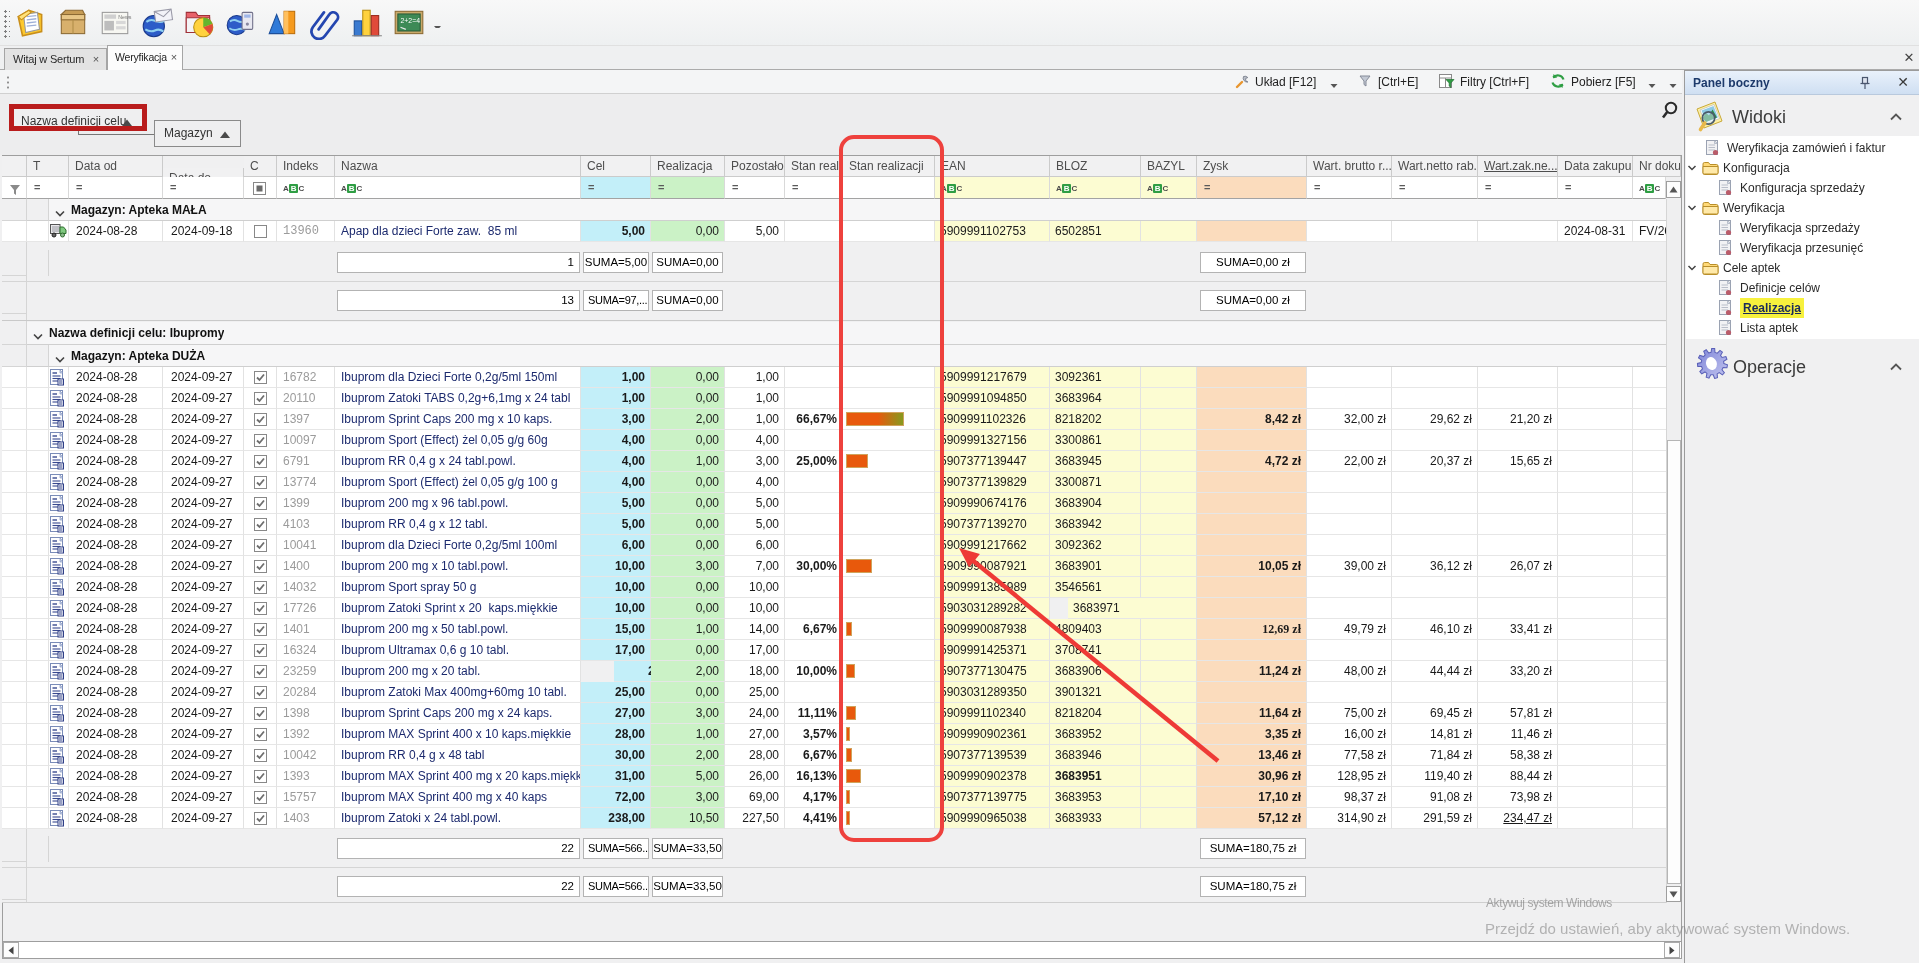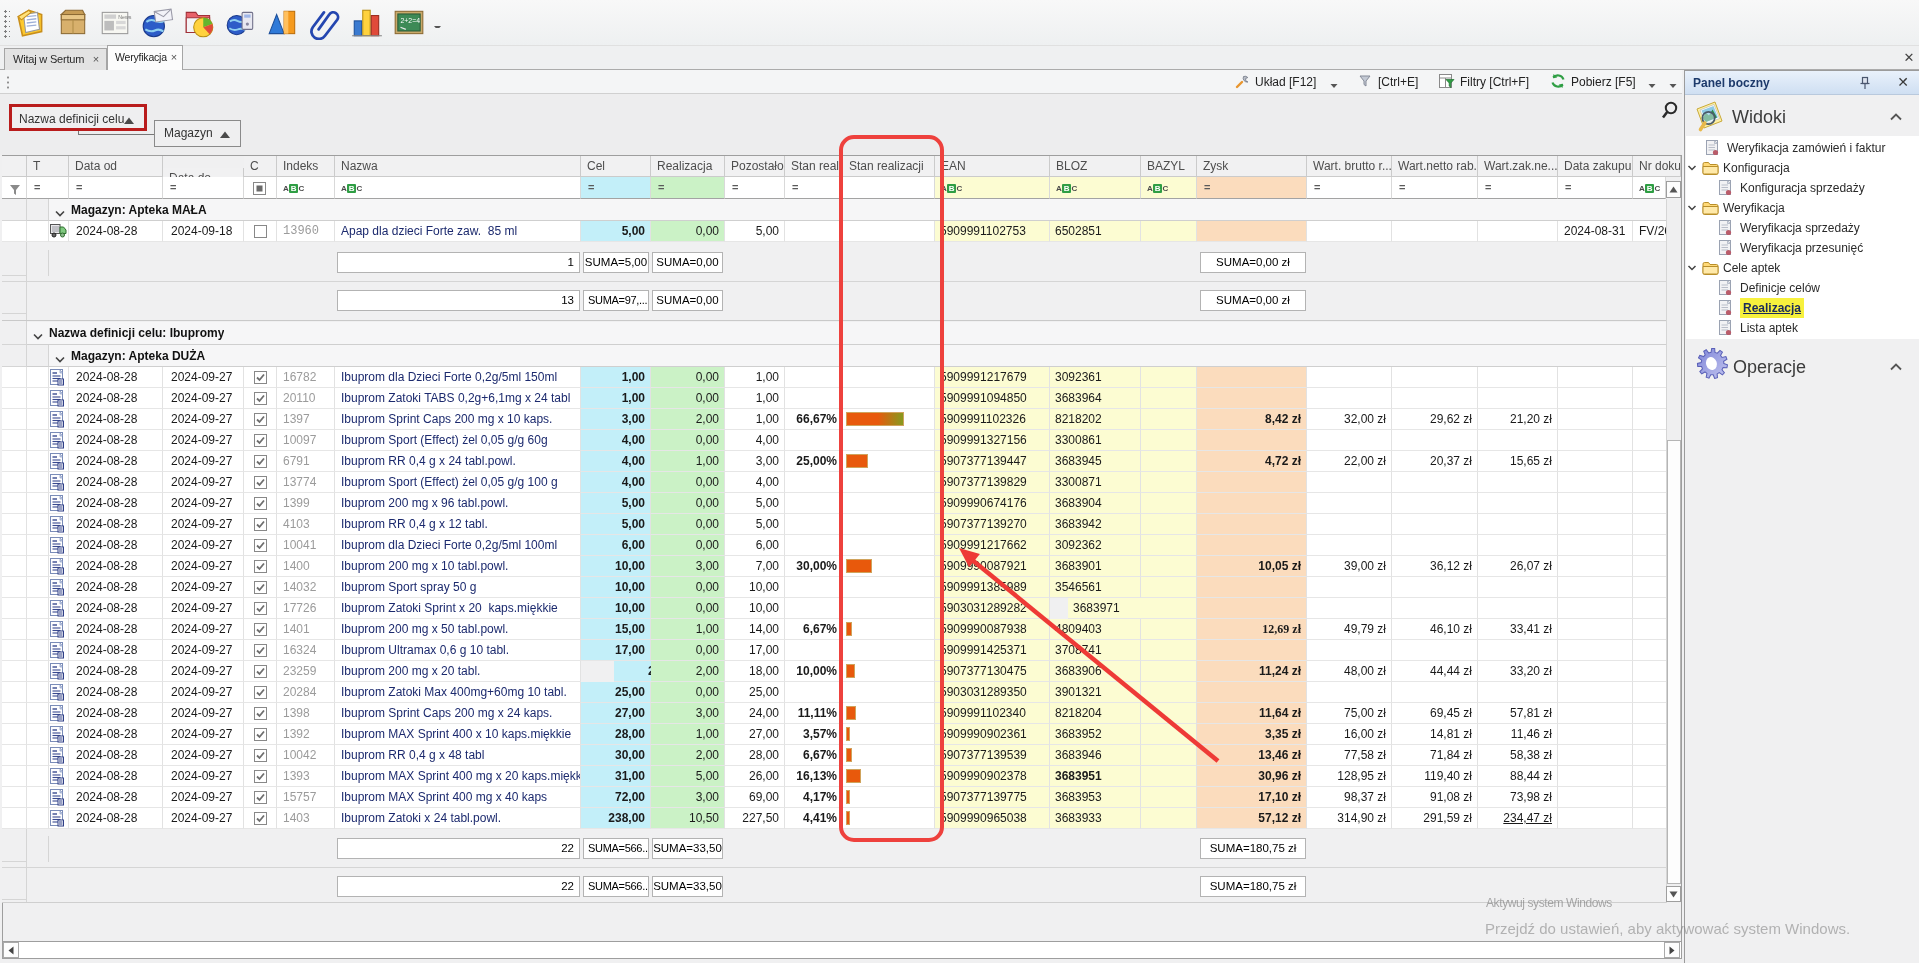--- a/index.html
+++ b/index.html
@@ -118,21 +118,21 @@
       <path d="M12.5 15 L13 10.8 L8.8 11.4 Z" fill="#2f9e44"></path>
     </svg></div>
 <div class="cl" style="left:1571px;top:74px;height:17px;line-height:17px;color:#222">Pobierz [F5]</div>
 <div class="cl" style="left:1648px;top:78px"><svg width="8" height="6" viewBox="0 0 8 6">
       <path d="M0.5 1 L4 5 L7.5 1 Z" fill="#555"></path>
     </svg></div>
 <div class="cl" style="left:1669px;top:78px"><svg width="8" height="6" viewBox="0 0 8 6">
       <path d="M0.5 1 L4 5 L7.5 1 Z" fill="#555"></path>
     </svg></div>
 <div class="cl" style="left:0;top:94px;width:1682px;height:61px;background:#ededee"></div>
-<div class="cl" style="left:9px;top:104px;width:138px;height:27px;background:#efeff0;border:3px solid #b91c1c;line-height:25px;padding-left:7px;color:#333">Nazwa definicji celu<span style="position:absolute;right:9px;top:10px;line-height:0"><svg width="12" height="8" viewBox="0 0 12 8">
+<div class="cl" style="left:9px;top:104px;width:138px;height:27px;background:#efeff0;border:5px solid #b91c1c;line-height:25px;padding-left:7px;color:#333">Nazwa definicji celu<span style="position:absolute;right:9px;top:10px;line-height:0"><svg width="12" height="8" viewBox="0 0 12 8">
         <path d="M6 0.5 L11 7 H1 Z" fill="#4a4a4a"></path>
       </svg></span></div>
 <div class="cl" style="left:154px;top:120px;width:87px;height:27px;background:#efeff0;border:1px solid #8a8a8a;line-height:25px;padding-left:9px;color:#333">Magazyn<span style="position:absolute;right:9px;top:10px;line-height:0"><svg width="12" height="8" viewBox="0 0 12 8">
         <path d="M6 0.5 L11 7 H1 Z" fill="#4a4a4a"></path>
       </svg></span></div>
 <div class="cl" style="left:78px;top:131px;width:1px;height:3px;background:#777"></div>
 <div class="cl" style="left:78px;top:134px;width:76px;height:1px;background:#777"></div>
 <div class="cl" style="left:1658px;top:96px;width:22px;height:26px"><svg width="22" height="26" viewBox="0 0 22 26">
       <circle cx="13" cy="12" r="5.2" stroke="#2a2a2a" stroke-width="2" fill="none"></circle>
       <line x1="9.2" y1="16" x2="5" y2="21.5" stroke="#2a2a2a" stroke-width="2.6"></line>
@@ -151,21 +151,21 @@
 <div class="cl hd" style="left:651px;top:156px;width:74px;height:21px;">Realizacja</div>
 <div class="cl hd" style="left:725px;top:156px;width:60px;height:21px;">Pozostało</div>
 <div class="cl hd" style="left:785px;top:156px;width:58px;height:21px;">Stan real..</div>
 <div class="cl hd" style="left:843px;top:156px;width:92px;height:21px;">Stan realizacji</div>
 <div class="cl hd" style="left:935px;top:156px;width:115px;height:21px;">EAN</div>
 <div class="cl hd" style="left:1050px;top:156px;width:91px;height:21px;">BLOZ</div>
 <div class="cl hd" style="left:1141px;top:156px;width:56px;height:21px;">BAZYL</div>
 <div class="cl hd" style="left:1197px;top:156px;width:110px;height:21px;">Zysk</div>
 <div class="cl hd" style="left:1307px;top:156px;width:85px;height:21px;">Wart. brutto r...</div>
 <div class="cl hd" style="left:1392px;top:156px;width:86px;height:21px;">Wart.netto rab.</div>
-<div class="cl hd" style="left:1478px;top:156px;width:80px;height:21px;">Wart.zak.ne...</div>
+<div class="cl hd" style="left:1478px;top:156px;width:80px;height:21px;text-decoration:underline;">Wart.zak.ne...</div>
 <div class="cl hd" style="left:1558px;top:156px;width:75px;height:21px;">Data zakupu</div>
 <div class="cl hd" style="left:1633px;top:156px;width:48px;height:21px;">Nr dokume</div>
 <div class="cl fc" style="left:2px;top:177px;width:25px;height:22px;">
     <span style="position:absolute;left:7px;top:5px"><svg width="12" height="12" viewBox="0 0 12 12">
         <path d="M1 1 h10 l-4 5 v5 l-2 -1.5 v-3.5 z" fill="#8a8a8a"></path>
       </svg></span>
   </div>
 <div class="cl fc" style="left:27px;top:177px;width:42px;height:22px;"><span class="eq" style="margin-left:7px">=</span></div>
 <div class="cl fc" style="left:69px;top:177px;width:94px;height:22px;"><span class="eq" style="margin-left:7px">=</span></div>
 <div class="cl fc" style="left:163px;top:177px;width:81px;height:22px;"><span class="eq" style="margin-left:7px">=</span></div>

